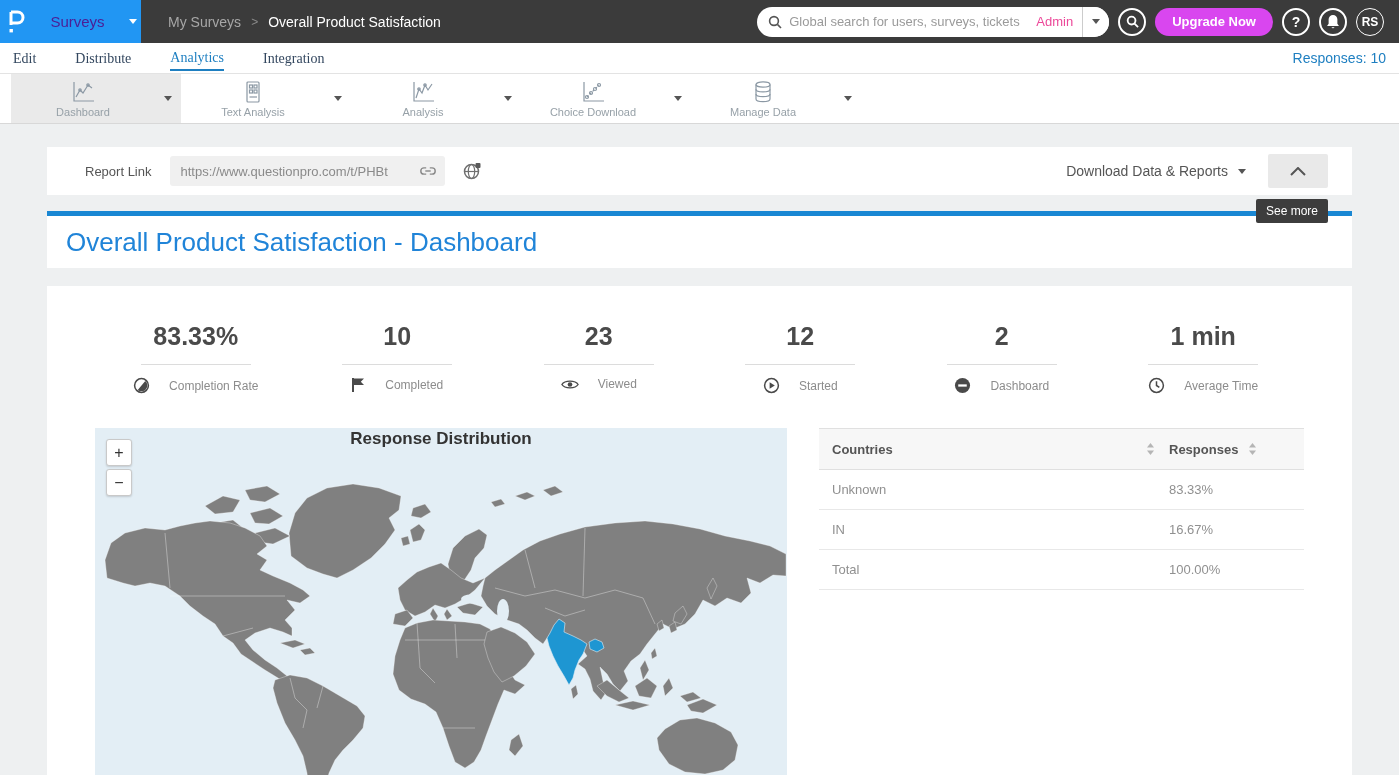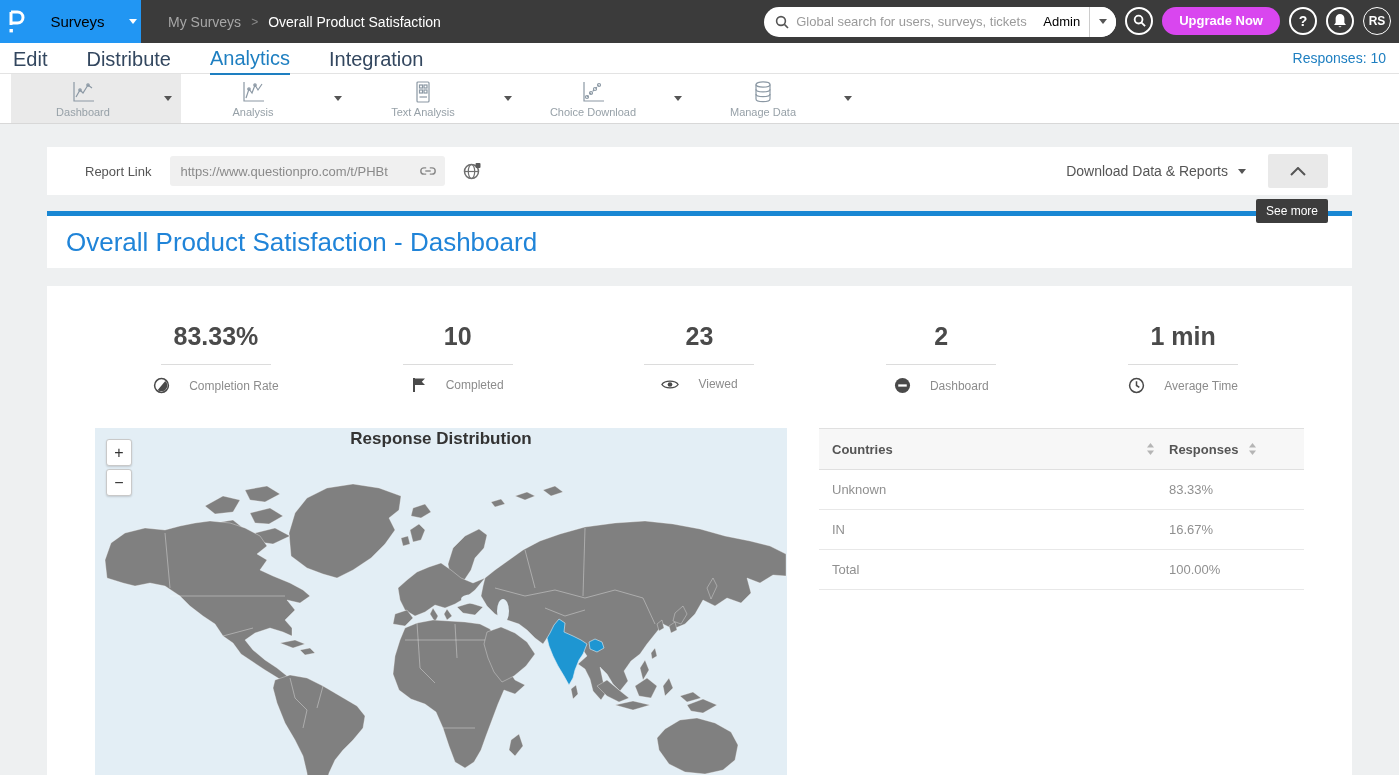--- a/index.html
+++ b/index.html
@@ -3,49 +3,49 @@
 <meta charset="utf-8">
 <style>
   * { margin:0; padding:0; box-sizing:border-box; }
   html,body { width:1399px; height:775px; overflow:hidden; background:#eef0f1;
               font-family:"Liberation Sans", sans-serif; }
 
   
   .topbar { height:43px; background:#3b3b3b; display:flex; align-items:center; }
   .logo-block { width:141px; height:43px; background:#2196f3; display:flex; align-items:center;
                 justify-content:center; gap:8px; cursor:pointer; flex:none; }
-  .logo-block span { color:#000000; font-size:15px;margin-left:16px; }
+  .logo-block span { color:#4c1d95; font-size:15px;margin-left:16px; }
   .caret { width:0; height:0; border-left:4px solid transparent; border-right:4px solid transparent;
            border-top:5px solid #fff; display:inline-block; }
   .breadcrumb { display:flex; align-items:center; gap:10px; margin-left:27px; font-size:14px; }
   .breadcrumb .parent { color:#a7a7a7; cursor:pointer; }
   .breadcrumb .sep { color:#8a8a8a; font-size:12px; }
   .breadcrumb .current { color:#ffffff; }
-  .top-right { margin-left:auto; display:flex; align-items:flex-start; gap:9px; padding-right:8px; }
+  .top-right { margin-left:auto; display:flex; align-items:center; gap:9px; padding-right:15px; }
   .search-pill { display:flex; align-items:center; background:#fff; border-radius:15px; height:30px;
                  width:352px; padding-left:11px; overflow:hidden; }
   .search-pill input { border:none; outline:none; flex:1; font-size:13px; color:#555;
                        font-family:"Liberation Sans", sans-serif; margin-left:7px; }
   .search-pill input::placeholder { color:#9a9a9a; }
-  .search-scope { font-size:13px; color:#000000; padding:0 9px; cursor:pointer; }
+  .search-scope { font-size:13px; color:#ec4899; padding:0 9px; cursor:pointer; }
   .scope-caret-btn { border-left:1px solid #ccc; height:30px; width:27px; display:flex;
                      align-items:center; justify-content:center; cursor:pointer; background:#fff; }
   .scope-caret-btn .caret { border-top-color:#555; }
   .circle-btn { width:28px; height:28px; border:2px solid #fff; border-radius:50%; display:flex;
                 align-items:center; justify-content:center; color:#fff; font-weight:bold;
                 font-size:14px; cursor:pointer; flex:none; }
   .upgrade-btn { background:#d946ef; color:#fff; font-size:13px; font-weight:bold; border:none;
                  border-radius:14px; height:28px; padding:0 17px; cursor:pointer;
                  font-family:"Liberation Sans", sans-serif; }
   .avatar { border-width:1px; font-size:12px; }
 
   
   .tabs-row { height:31px; background:#fff; display:flex; align-items:center; padding:0 13px;
               border-bottom:1px solid #e3e3e3; }
-  .tab { font-size:20px; color:#33475f; margin-right:39px; cursor:pointer; padding:5px 0 3px; }
+  .tab { font-size:14px; color:#33475f; margin-right:39px; cursor:pointer; padding:5px 0 3px;font-family:Liberation Serif, serif; }
   .tab.active { color:#1e7fc1; border-bottom:2px solid #1e7fc1; }
   .responses { margin-left:auto; color:#1e7fc1; font-size:14px; }
 
   
   .toolbar { height:50px; background:#fff; border-bottom:1px solid #d8d8d8; display:flex;
              align-items:stretch; padding-left:11px; }
   .tool { width:170px; display:flex; align-items:center; cursor:pointer; }
   .tool.active { background:#eaeaea; }
   .tool-main { flex:1; display:flex; flex-direction:column; align-items:center; justify-content:center; gap:2px; }
   .tool-main svg { stroke:#8b98a4; fill:none; stroke-width:1.2; }
@@ -180,43 +180,43 @@
           <circle cx="18" cy="5" r="1.2"></circle>
       </svg>
       <span class="tool-label">Dashboard</span>
     </div>
     <div class="tool-caret">
       <span class="caret"></span>
     </div>
   </div>
   <div class="tool">
     <div class="tool-main">
-      <svg width="26" height="24" viewBox="0 0 26 24">
-        <path d="M4,2 V21 H24"></path>
-        <polyline points="6,18 9,9 12,13 15,5 18,10 22,4"></polyline>
-        <circle cx="9" cy="9" r="1.2"></circle>
-          <circle cx="15" cy="5" r="1.2"></circle>
-      </svg>
-      <span class="tool-label">Analysis</span>
-    </div>
-    <div class="tool-caret">
-      <span class="caret"></span>
-    </div>
-  </div>
-  <div class="tool">
-    <div class="tool-main">
       <svg width="24" height="24" viewBox="0 0 24 24">
         <rect x="6" y="2" width="12" height="20" rx="1"></rect>
         <rect x="8.5" y="5" width="3" height="3"></rect>
           <rect x="13" y="5" width="3" height="3"></rect>
         <rect x="8.5" y="10" width="3" height="3"></rect>
           <rect x="13" y="10" width="3" height="3"></rect>
         <line x1="8.5" y1="17" x2="16" y2="17"></line>
       </svg>
       <span class="tool-label">Text Analysis</span>
+    </div>
+    <div class="tool-caret">
+      <span class="caret"></span>
+    </div>
+  </div>
+  <div class="tool">
+    <div class="tool-main">
+      <svg width="26" height="24" viewBox="0 0 26 24">
+        <path d="M4,2 V21 H24"></path>
+        <polyline points="6,18 9,9 12,13 15,5 18,10 22,4"></polyline>
+        <circle cx="9" cy="9" r="1.2"></circle>
+          <circle cx="15" cy="5" r="1.2"></circle>
+      </svg>
+      <span class="tool-label">Analysis</span>
     </div>
     <div class="tool-caret">
       <span class="caret"></span>
     </div>
   </div>
   <div class="tool">
     <div class="tool-main">
       <svg width="26" height="24" viewBox="0 0 26 24">
         <path d="M4,2 V21 H24"></path>
         <polyline points="7,17 11,13 15,9 19,5" stroke-dasharray="2,2"></polyline>
@@ -314,20 +314,31 @@
       </div>
       <div class="stat">
         <div class="stat-value">23</div>
         <div class="stat-divider"></div>
         <div class="stat-label-row">
           <svg width="18" height="13" viewBox="0 0 20 13">
             <path d="M1,6.5 C4,1.5 16,1.5 19,6.5 C16,11.5 4,11.5 1,6.5 Z" fill="none" stroke="#4a4a4a" stroke-width="1.5"></path>
             <circle cx="10" cy="6.5" r="2.6" fill="#4a4a4a"></circle>
           </svg>
           <span class="stat-label">Viewed</span>
+        </div>
+      </div>
+      <div class="stat">
+        <div class="stat-value">12</div>
+        <div class="stat-divider"></div>
+        <div class="stat-label-row">
+          <svg width="17" height="17" viewBox="0 0 18 18">
+            <circle cx="9" cy="9" r="7.3" fill="none" stroke="#4a4a4a" stroke-width="1.6"></circle>
+            <path d="M7,5.5 L12.5,9 L7,12.5 Z" fill="#4a4a4a"></path>
+          </svg>
+          <span class="stat-label">Started</span>
         </div>
       </div>
       <div class="stat">
         <div class="stat-value">2</div>
         <div class="stat-divider"></div>
         <div class="stat-label-row">
           <svg width="17" height="17" viewBox="0 0 18 18">
             <circle cx="9" cy="9" r="8" fill="#4a4a4a"></circle>
             <rect x="4.5" y="7.8" width="9" height="2.4" fill="#fff"></rect>
           </svg>

